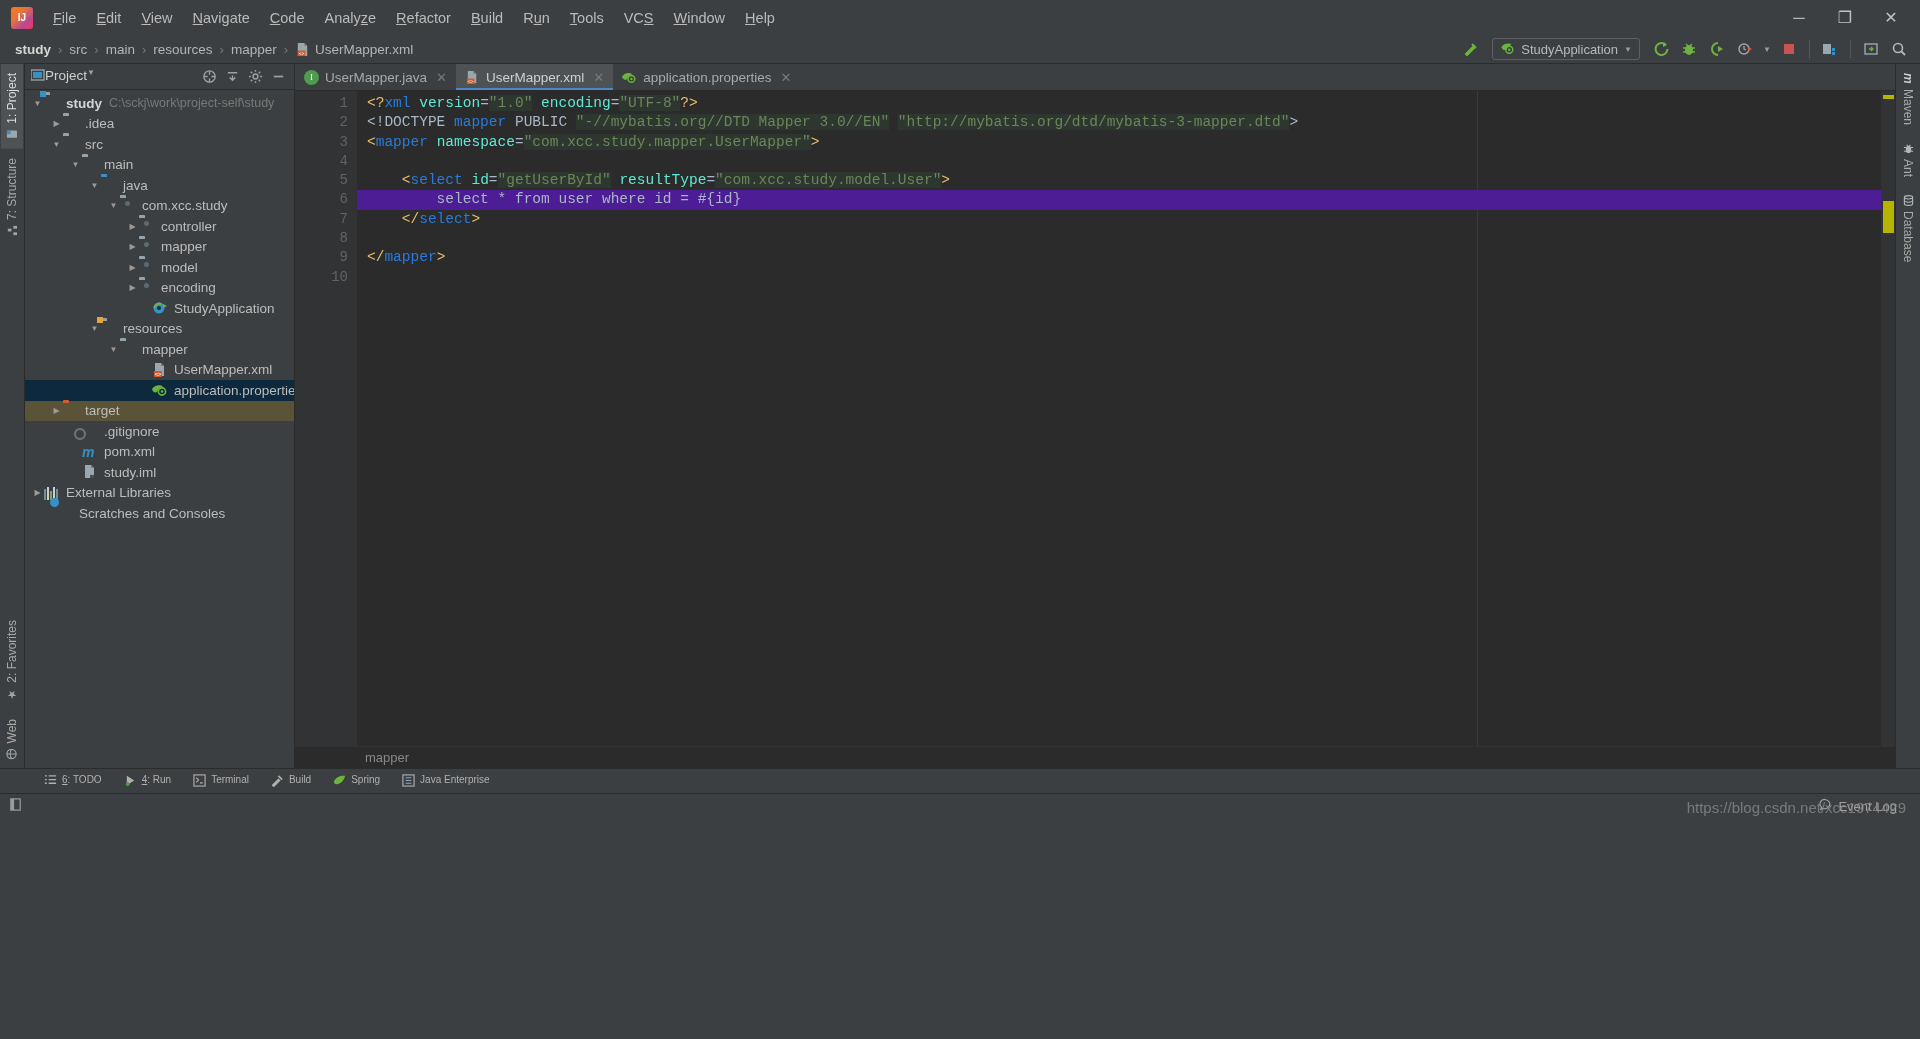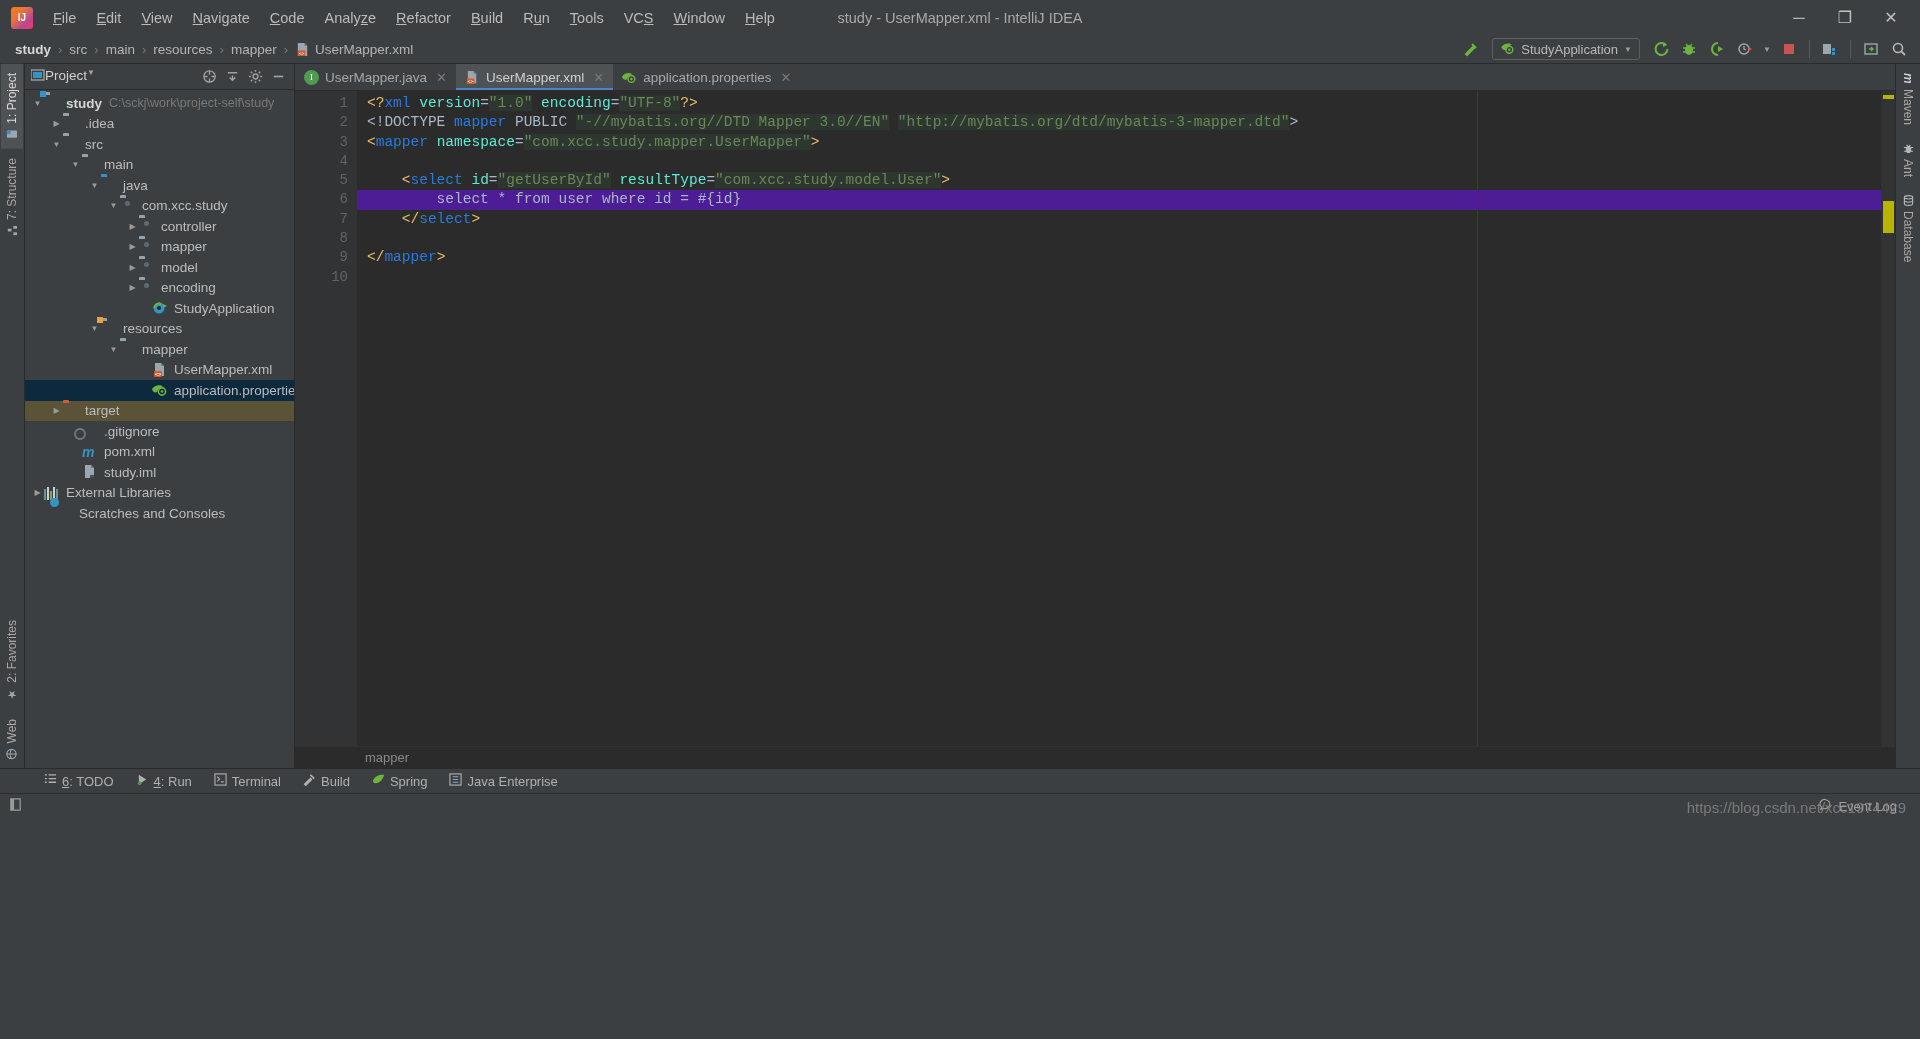--- a/index.html
+++ b/index.html
@@ -175,21 +175,21 @@
 
   
   .breadcrumb-bar {
     height: 22px; background: #2b2b2b; border-top: 1px solid #323232; display: flex; align-items: center;
     padding-left: 70px; font-size: 13px; color: #888; flex: 0 0 22px;
   }
   .bottom-tabs {
     height: 25px; background: #3c3f41; display: flex; align-items: center; gap: 0;
     border-top: 1px solid #2b2b2b; flex: 0 0 25px; padding-left: 33px;
   }
-  .btab { display: flex; align-items: center; gap: 5px; padding: 2px 11px; font-size: 13px; color: #b0b0b0; cursor: default; white-space: nowrap; }
+  .btab { display: flex; gap: 5px; padding: 2px 11px; font-size: 10px; color: #b0b0b0; cursor: default; white-space: nowrap; }
   .btab u { text-decoration: underline; }
   .statusbar {
     height: 25px; background: #3c3f41; display: flex; align-items: center;
     border-top: 1px solid #2b2b2b; flex: 0 0 25px; position: relative; font-size: 13px; color: #a0a0a0;
   }
   .status-right { position: absolute; right: 23px; display: flex; align-items: center; gap: 18px; }
   .watermark {
     position: absolute; right: 14px; bottom: 2px; color: #8d8d8d; font-size: 15px; opacity: .75;
     font-family: "Liberation Sans", sans-serif; pointer-events: none; white-space: nowrap;
   }
@@ -208,21 +208,20 @@
     <div class="menu-item"><u>N</u>avigate</div>
     <div class="menu-item"><u>C</u>ode</div>
     <div class="menu-item">Analy<u>z</u>e</div>
     <div class="menu-item"><u>R</u>efactor</div>
     <div class="menu-item"><u>B</u>uild</div>
     <div class="menu-item">R<u>u</u>n</div>
     <div class="menu-item"><u>T</u>ools</div>
     <div class="menu-item">VC<u>S</u></div>
     <div class="menu-item"><u>W</u>indow</div>
     <div class="menu-item"><u>H</u>elp</div>
-    <div class="win-title">study - UserMapper.xml - IntelliJ IDEA</div>
     <div class="win-controls">
       <div class="win-btn">─</div>
       <div class="win-btn">❐</div>
       <div class="win-btn close">✕</div>
     </div>
   </div>
 
   <div class="navbar">
     <div class="crumbs">
       <div class="crumb bold">study</div>

